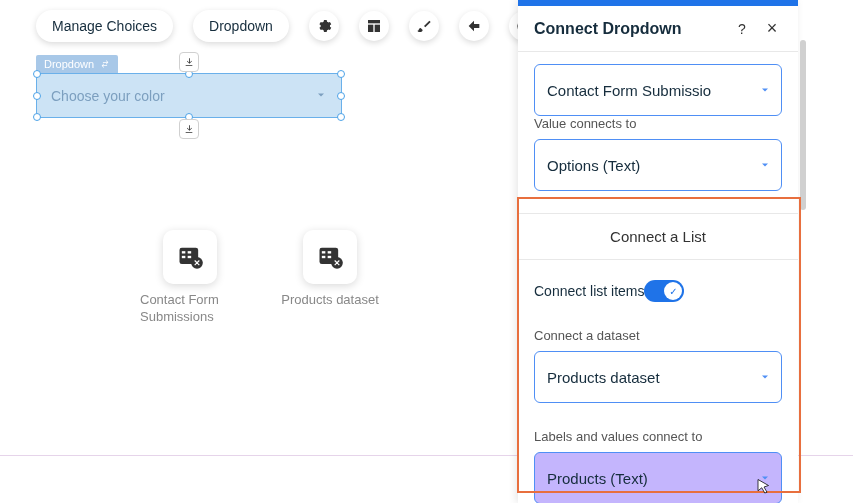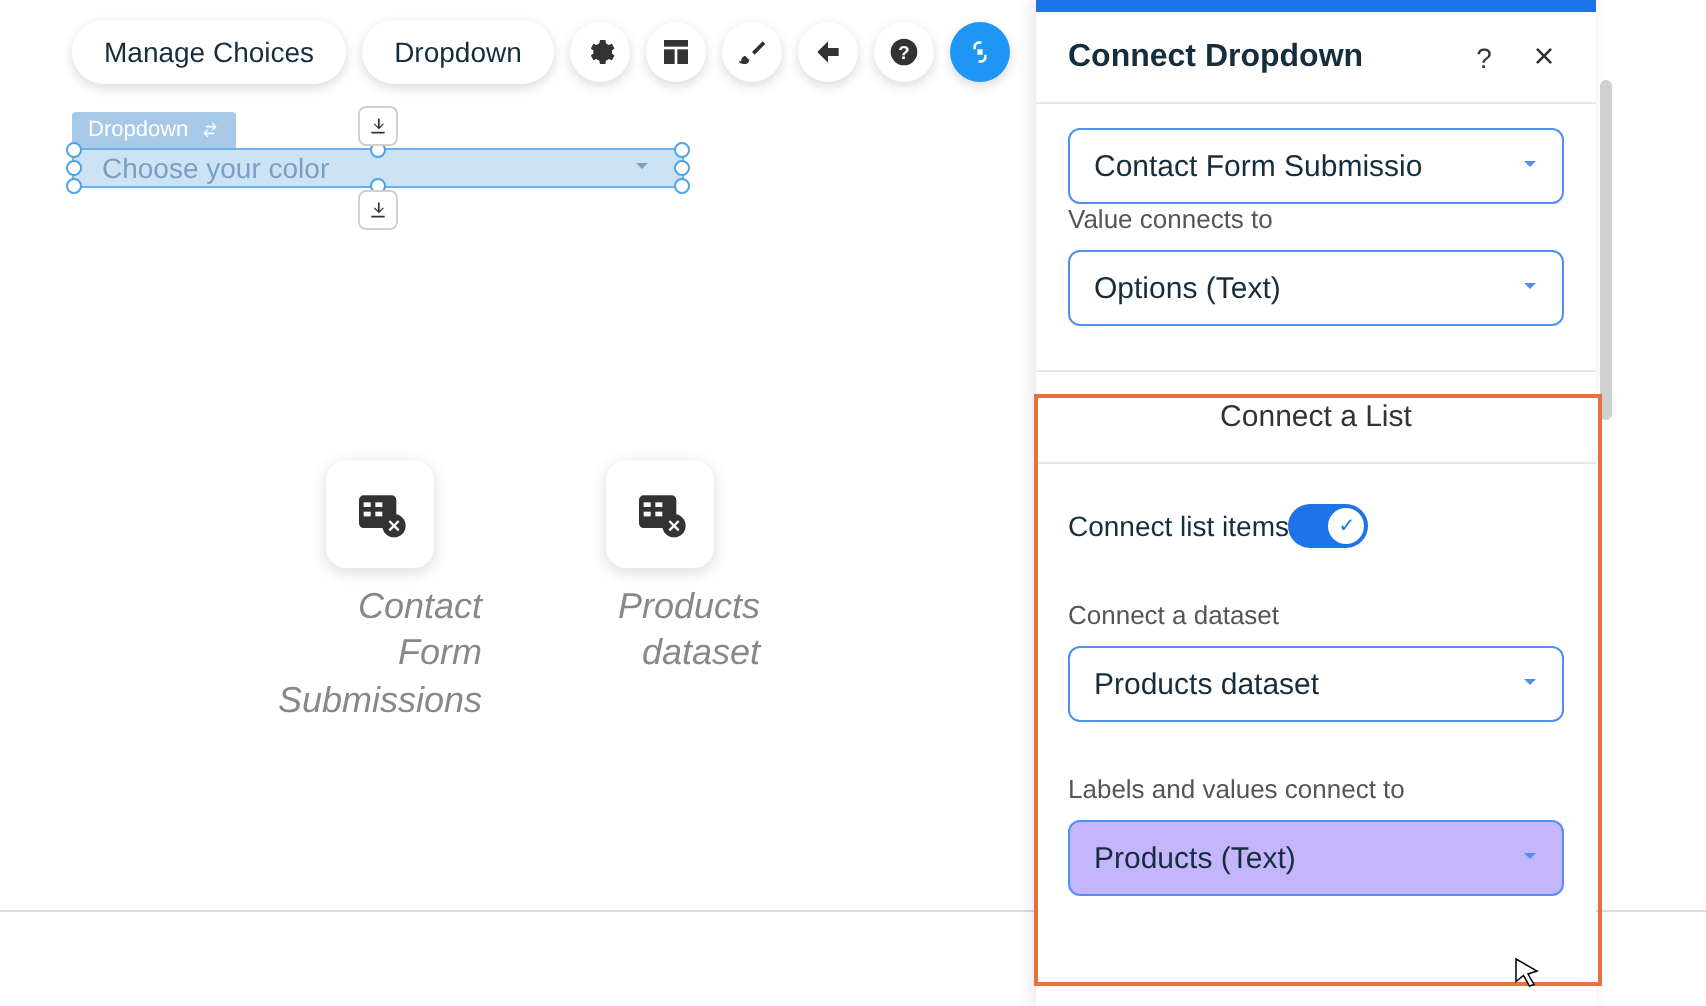--- a/index.html
+++ b/index.html
@@ -4,21 +4,21 @@
 <style>
 * { box-sizing: border-box; margin: 0; padding: 0; }
 body {
   font-family: -apple-system, BlinkMacSystemFont, "Segoe UI", Helvetica, Arial, sans-serif;
   width: 853px; height: 503px; background: #fff; position: relative; overflow: hidden;
   font-size: 14px; color: #162d3d;
 }
 
 
 .toolbar {
-  position: absolute; top: 10px; left: 36px; display: flex; gap: 8px; align-items: center;
+  position: absolute; top: 10px; left: 36px; display: flex; gap: 20px; align-items: center;
 }
 .pill-btn {
   background: #fff; border: none; border-radius: 18px; padding: 8px 16px;
   font-size: 14px; color: #162d3d; cursor: pointer;
   box-shadow: 0 2px 6px rgba(0,0,0,0.15);
 }
 .circ-btn {
   width: 30px; height: 30px; border-radius: 50%; background: #fff;
   display: flex; align-items: center; justify-content: center;
   box-shadow: 0 2px 6px rgba(0,0,0,0.15); cursor: pointer;
@@ -30,21 +30,21 @@
 
 .canvas-dropdown {
   position: absolute; top: 55px; left: 36px; width: 306px;
 }
 .label-tab {
   background: #a8c8e8; color: #fff; font-size: 11px; padding: 3px 8px;
   display: inline-flex; align-items: center; gap: 6px; border-radius: 2px 2px 0 0;
 }
 .label-tab svg { width: 10px; height: 10px; }
 .sel-box {
-  position: relative; height: 20px; background: #cce3f5; border: 1px solid #6ab0ea;
+  position: relative; height: 45px; background: #cce3f5; border: 1px solid #6ab0ea;
   display: flex; align-items: center; padding: 0 14px; color: #7c9fbf;
 }
 .sel-box .chev { position: absolute; right: 14px; }
 .handle { position: absolute; width: 8px; height: 8px; background: #fff; border: 1px solid #4da3e8; border-radius: 50%; }
 .h-tl { top: -4px; left: -4px; } .h-t { top: -4px; left: calc(50% - 4px); } .h-tr { top: -4px; right: -4px; }
 .h-l { top: calc(50% - 4px); left: -4px; } .h-r { top: calc(50% - 4px); right: -4px; }
 .h-bl { bottom: -4px; left: -4px; } .h-b { bottom: -4px; left: calc(50% - 4px); } .h-br { bottom: -4px; right: -4px; }
 .download-badge {
   position: absolute; left: calc(50% - 10px); width: 20px; height: 20px; background: #fff;
   border: 1px solid #d0d0d0; border-radius: 4px; display: flex; align-items: center; justify-content: center;
@@ -53,44 +53,43 @@
 
 .datasets { position: absolute; top: 230px; left: 140px; display: flex; gap: 40px; }
 .dataset-item { display: flex; flex-direction: column; align-items: center; width: 100px; }
 .dataset-icon {
   width: 54px; height: 54px; background: #fff; border-radius: 10px;
   box-shadow: 0 2px 8px rgba(0,0,0,0.15); display: flex; align-items: center; justify-content: center;
   margin-bottom: 8px;
 }
 .dataset-icon svg { width: 28px; height: 28px; }
 .dataset-label {
-  font-size: 18px; text-align: right; color: #888; text-shadow: 0 1px 2px rgba(255,255,255,0.8);
+  font-size: 13px; text-align: left; color: #888; text-shadow: 0 1px 2px rgba(255,255,255,0.8);
   line-height: 1.3;
-  font-style: italic;
 }
 
 
 .bottom-line { position: absolute; bottom: 47px; left: 0; right: 0; height: 1px; background: #e6d4ea; }
 
 
 .panel {
   position: absolute; top: 0; right: 55px; width: 280px; bottom: 0;
   background: #fff; box-shadow: -2px 0 8px rgba(0,0,0,0.1);
   display: flex; flex-direction: column;
 }
 .panel-bar { height: 6px; background: #1f73e8; }
 .panel-header {
   display: flex; align-items: center; padding: 12px 16px; border-bottom: 1px solid #e8e8e8;
 }
 .panel-title { font-weight: 600; font-size: 16px; flex: 1; }
 .panel-header .hbtn { width: 20px; text-align: center; cursor: pointer; color: #333; }
 .panel-body { padding: 0 16px; flex: 1; overflow: hidden; }
 .section-label { font-size: 13px; color: #555; margin-top: 0; margin-bottom: 8px; }
 .dd {
-  width: 100%; height: 38px; background: #fff; border: 1px solid #4f8ff5;
+  width: 100%; height: 52px; background: #fff; border: 1px solid #4f8ff5;
   border-radius: 6px; display: flex; align-items: center; padding: 0 12px;
   color: #162d3d; font-size: 15px; cursor: pointer; position: relative;
 }
 .dd .dd-chev { position: absolute; right: 10px; color: #4f8ff5; }
 .list-header {
   text-align: center; font-size: 15px; color: #333; padding: 14px 4px;
   border-top: 1px solid #e8e8e8; border-bottom: 1px solid #e8e8e8; margin: 22px -16px 0;
 }
 .row-flex { display: flex; align-items: center; justify-content: flex-start; margin-top: 20px; }
 .toggle {

